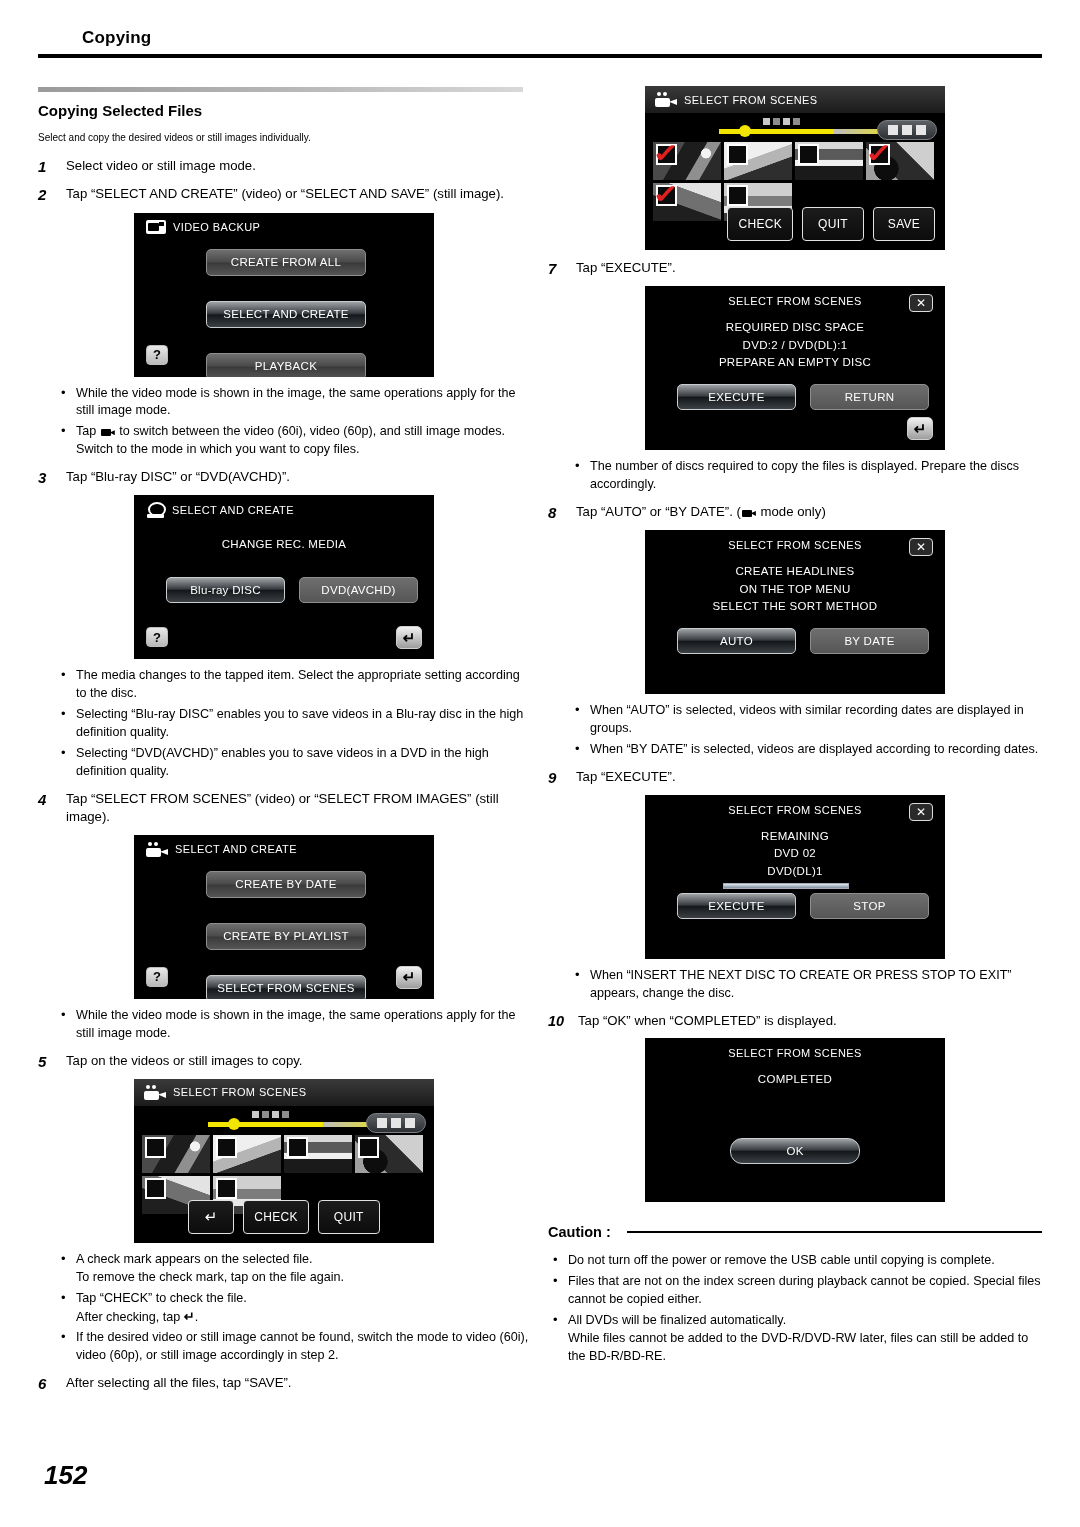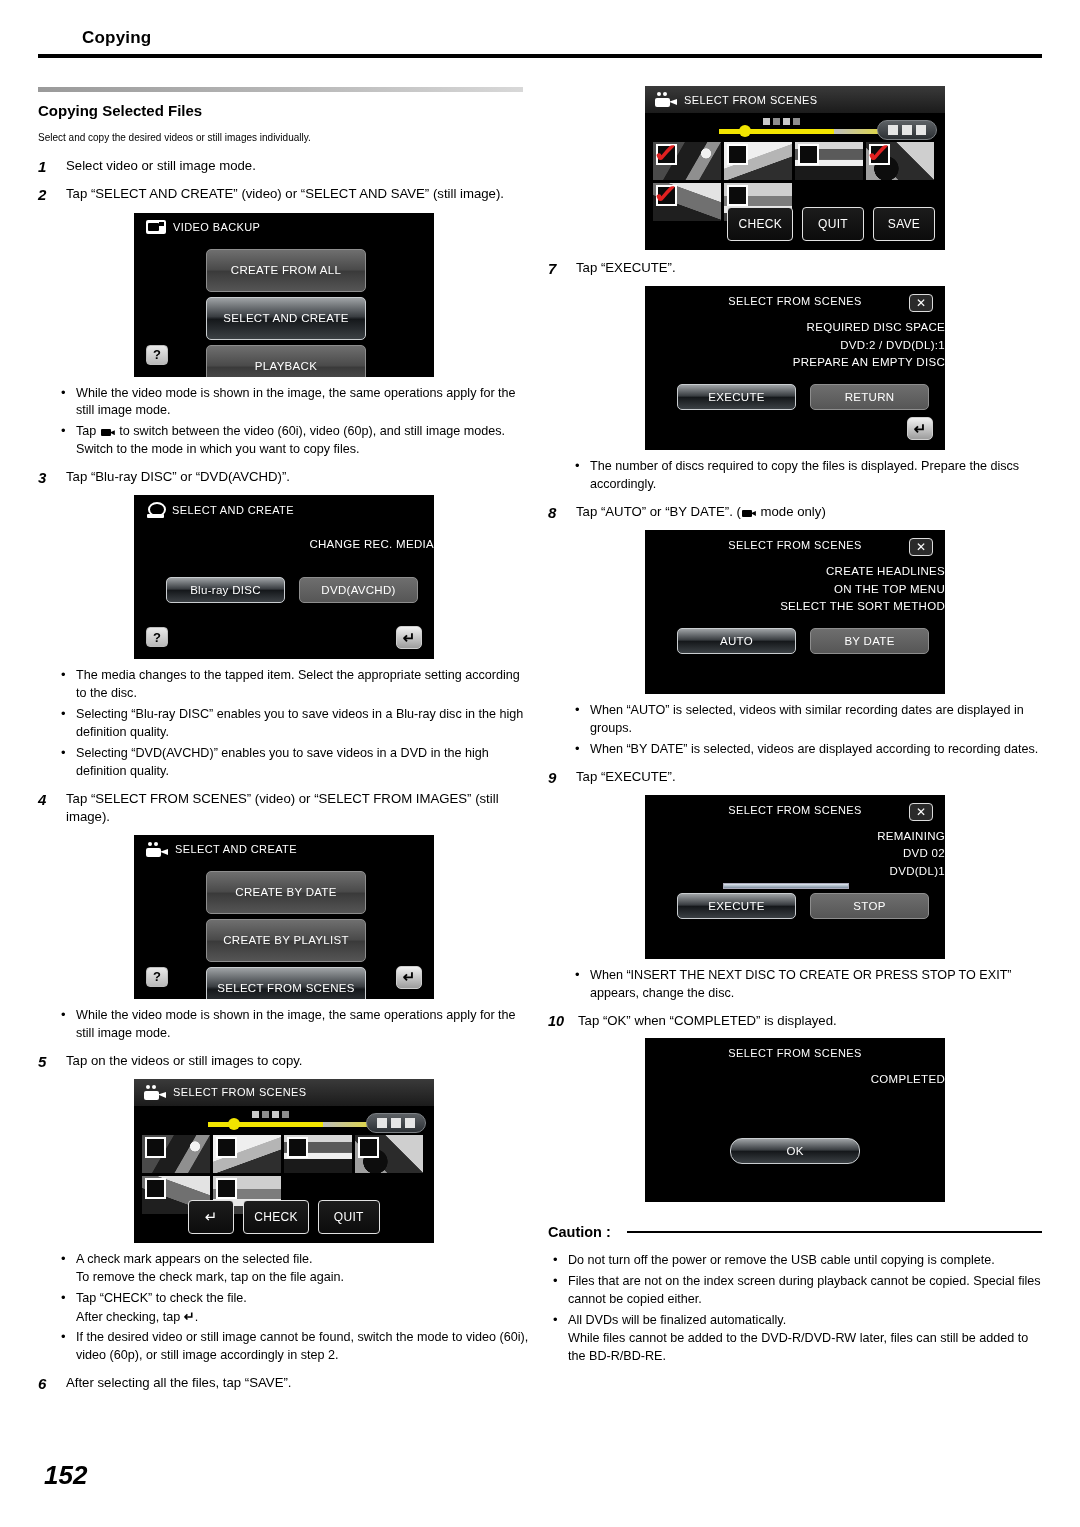--- a/index.html
+++ b/index.html
@@ -77,38 +77,38 @@
   .btn { display: flex; align-items: center; justify-content: center;
          font-size: 11.5px; letter-spacing: .3px; color: #fff;
          border: 1px solid #8e8e8e; border-radius: 5px;
          background: linear-gradient(to bottom,#6f6f6f 0%,#4a4a4a 48%,#3a3a3a 52%,#555 100%); }
   .btn.sel { background: linear-gradient(to bottom,#9fa3a6 0%,#3a3e42 45%,#15181b 52%,#3b4044 100%);
              border-color: #c9cdd0; }
   .btn.flat { background: linear-gradient(to bottom,#6e6e6e,#565656); }
   .btn.round { border-radius: 12px; }
 
   .menu-btns { position: absolute; left: 72px; top: 36px; width: 160px; }
-  .menu-btns .btn { height: 43px; margin-bottom: 5px; }
+  .menu-btns .btn { height: 27px; margin-bottom: 25px; }
 
   .help-q { position: absolute; left: 12px; bottom: 12px; width: 22px; height: 20px;
             border: 1px solid #bdbdbd; border-radius: 4px;
             background: linear-gradient(to bottom,#e9e9e9,#b9b9b9);
             color: #000; font-size: 13px; font-weight: bold;
             display: flex; align-items: center; justify-content: center; }
   .back-btn { position: absolute; right: 12px; bottom: 10px; width: 26px; height: 23px;
               border: 1px solid #cfcfcf; border-radius: 5px;
               background: linear-gradient(to bottom,#f2f2f2,#9d9d9d);
               color: #000; display: flex; align-items: center; justify-content: center;
               font-size: 15px; font-weight: bold; }
   .close-x { position: absolute; right: 12px; top: 8px; width: 24px; height: 18px;
              border: 1.5px solid #dcdcdc; border-radius: 4px; background: #2a2a2a;
              color: #fff; font-size: 12px; display: flex; align-items: center;
              justify-content: center; }
 
-  .dlg-body { text-align: right; font-size: 11.5px; line-height: 1.52;
+  .dlg-body { text-align: center; font-size: 11.5px; line-height: 1.52;
               letter-spacing: .3px; margin-top: 12px; }
   .dlg-actions { position: absolute; left: 32px; right: 16px; top: 98px;
                  display: flex; gap: 14px; }
   .dlg-actions .btn { flex: 1; height: 26px; }
 
   .progbar { position: absolute; left: 78px; top: 88px; width: 126px; height: 6px;
              background: linear-gradient(to bottom,#dfe7ef,#7e8fa0);
              border: 1px solid #aab; }
 
   .ok-wrap { position: absolute; left: 0; right: 0; top: 100px; display: flex;

